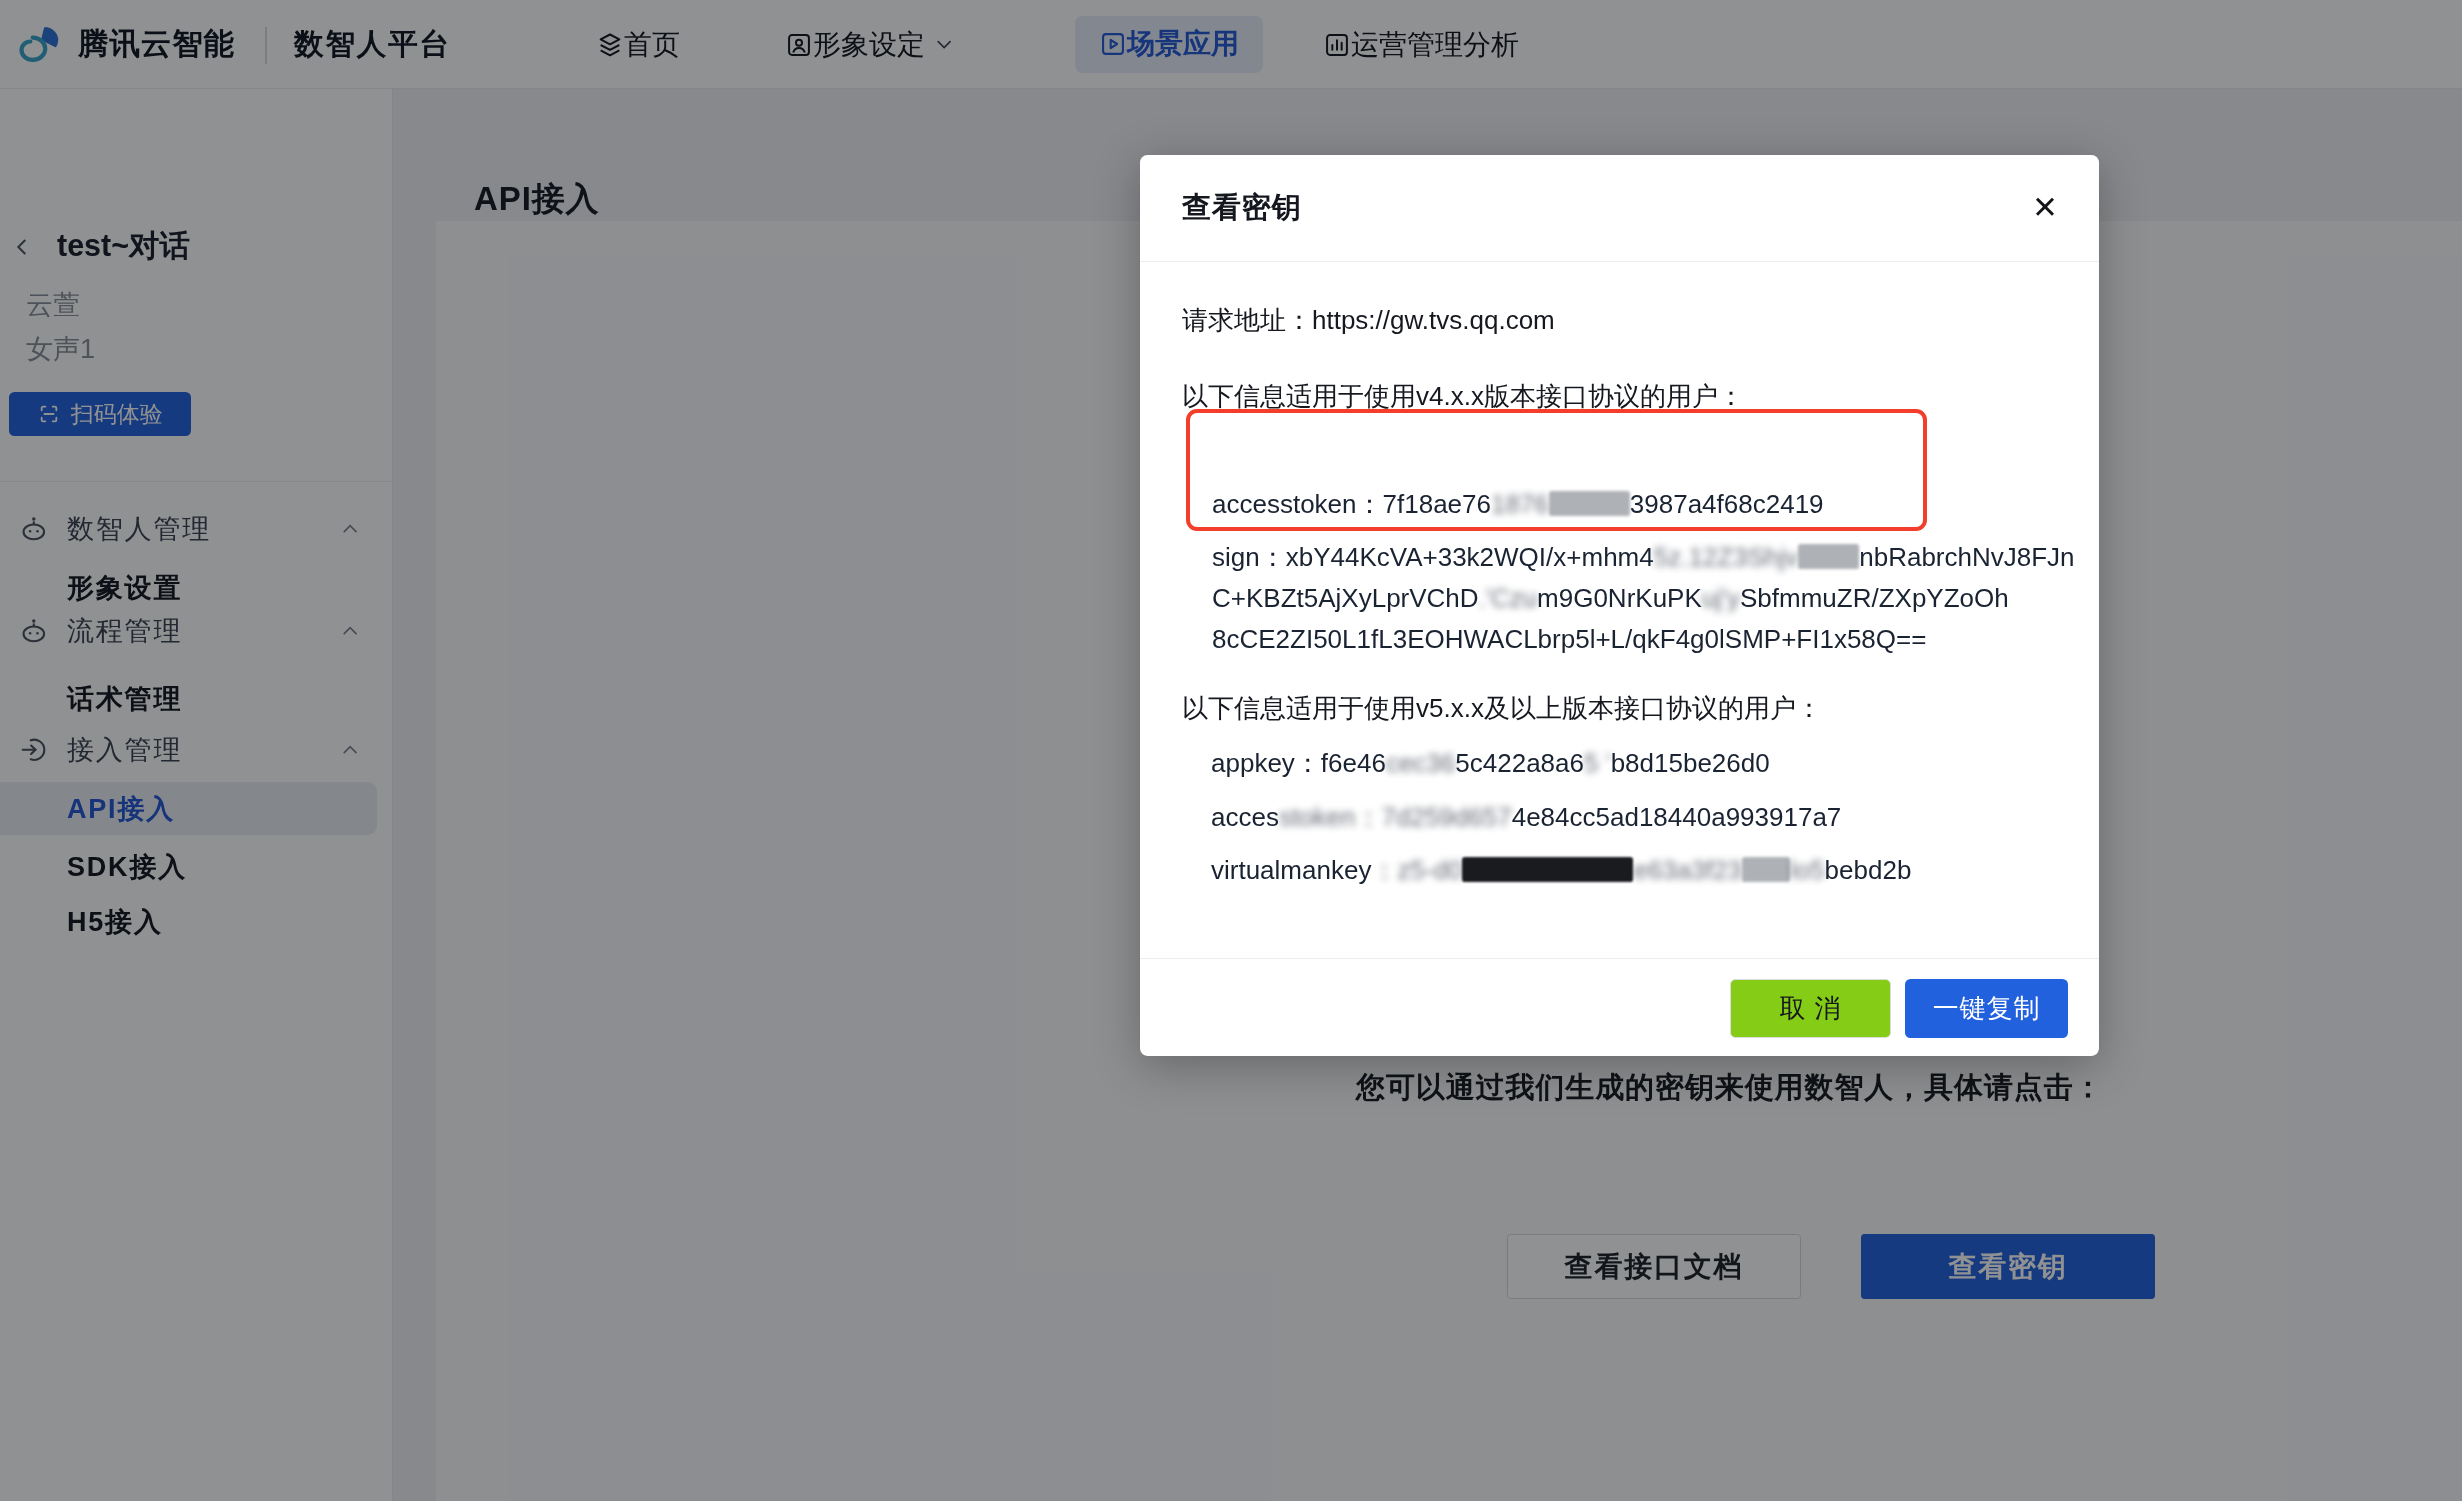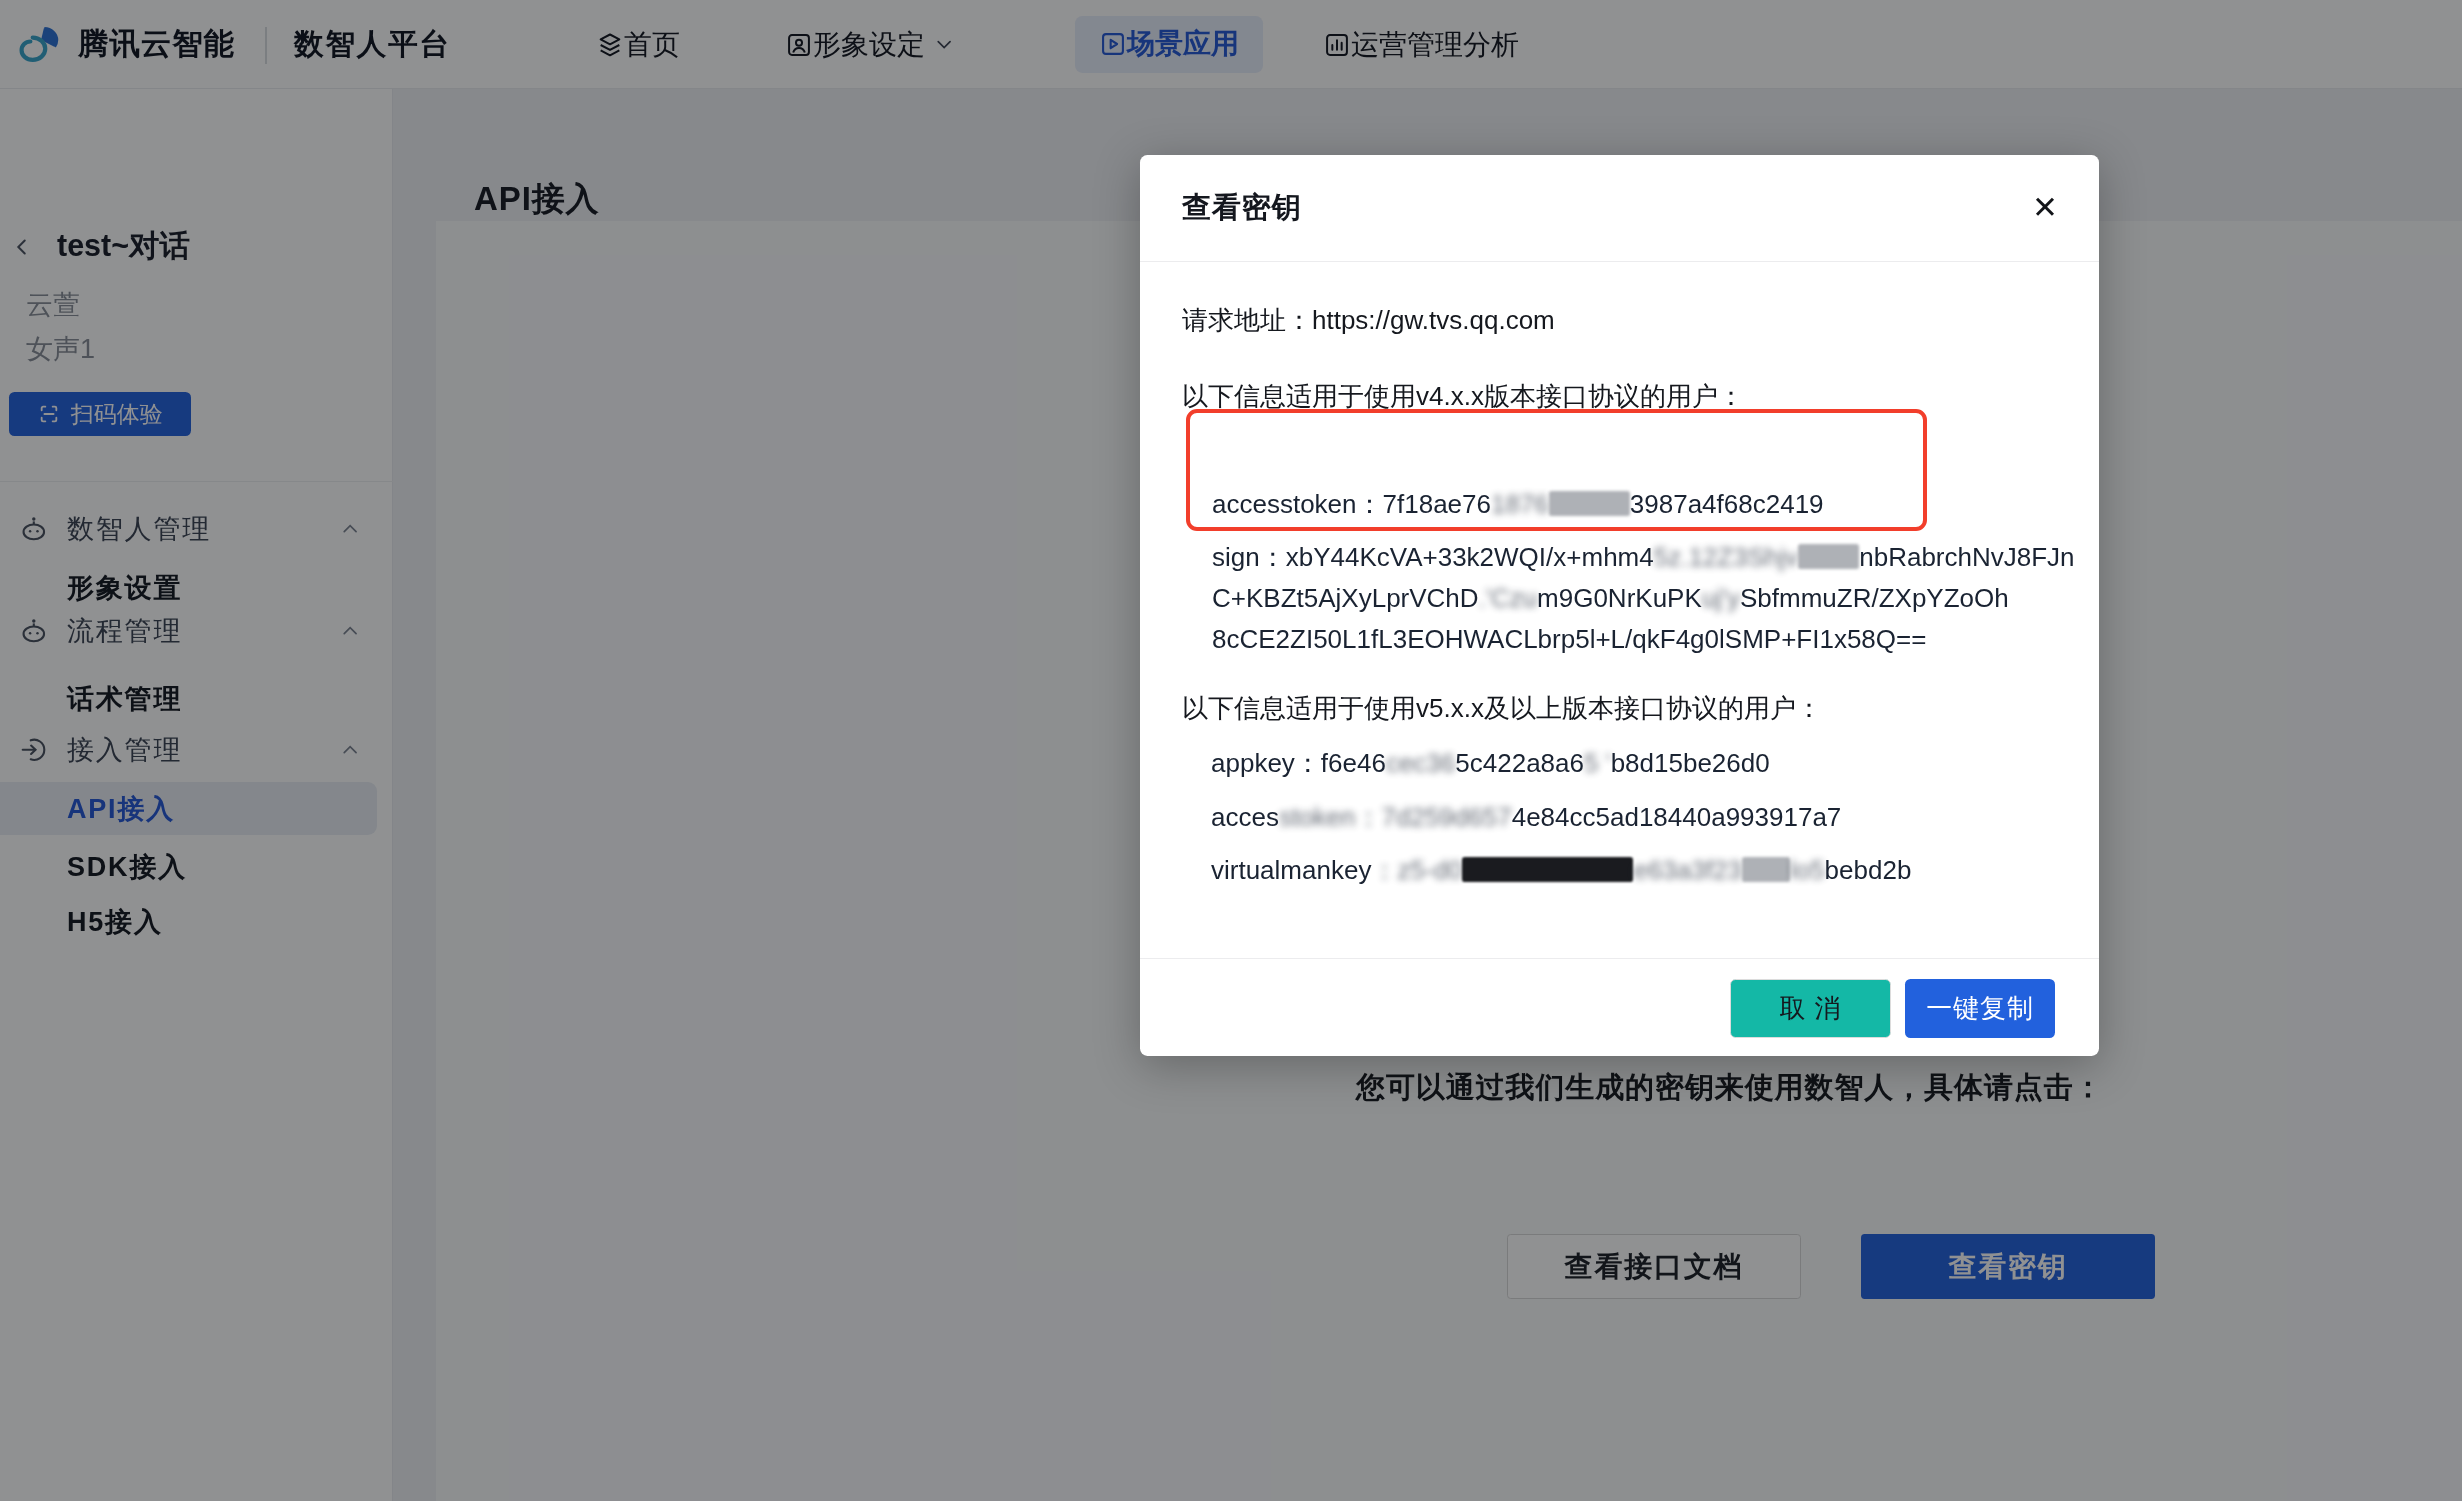--- a/index.html
+++ b/index.html
@@ -51,22 +51,22 @@
   #red-box{position:absolute;left:46px;top:254px;width:741px;height:122px;border:4.6px solid #F23E2B;border-radius:11px;}
   .key-line{position:absolute;left:22px;font-size:26px;color:#1A2332;white-space:nowrap;}
   #sign-block{position:absolute;left:72px;top:382px;font-size:26px;color:#1A2332;line-height:41px;white-space:nowrap;}
   .v5-line{position:absolute;left:71px;font-size:26px;color:#1A2332;white-space:nowrap;}
   .seg{white-space:pre;}
   .seg-b{filter:blur(3.7px);opacity:.68;}
   .seg-gx,.seg-gd{display:inline-block;vertical-align:-2.8px;height:25px;border-radius:2.8px;}
   .seg-gx{background:#AEB1B6;filter:blur(1.8px);}
   .seg-gd{background:#1A1B1F;filter:blur(0.9px);}
   .modal-btn{position:absolute;top:824px;height:59px;border-radius:5.5px;display:flex;align-items:center;justify-content:center;font-size:26px;cursor:pointer;letter-spacing:0.9px;}
-  #cancel-btn{left:590px;width:161px;background:#14b8a6;border:0.9px solid #DCDCDC;color:#15181E;}
-  #copy-btn{left:765px;width:150px;background:#2261DD;color:#FFFFFF;}
+  #cancel-btn{left:590px;width:161px;background:#84cc16;border:0.9px solid #DCDCDC;color:#15181E;}
+  #copy-btn{left:765px;width:163px;background:#2261DD;color:#FFFFFF;}
 
   svg{display:block;}
 </style>
 </head>
 <body>
 
 <div id="stage">
 
   <div id="topnav">
     <div id="logo-ic">

